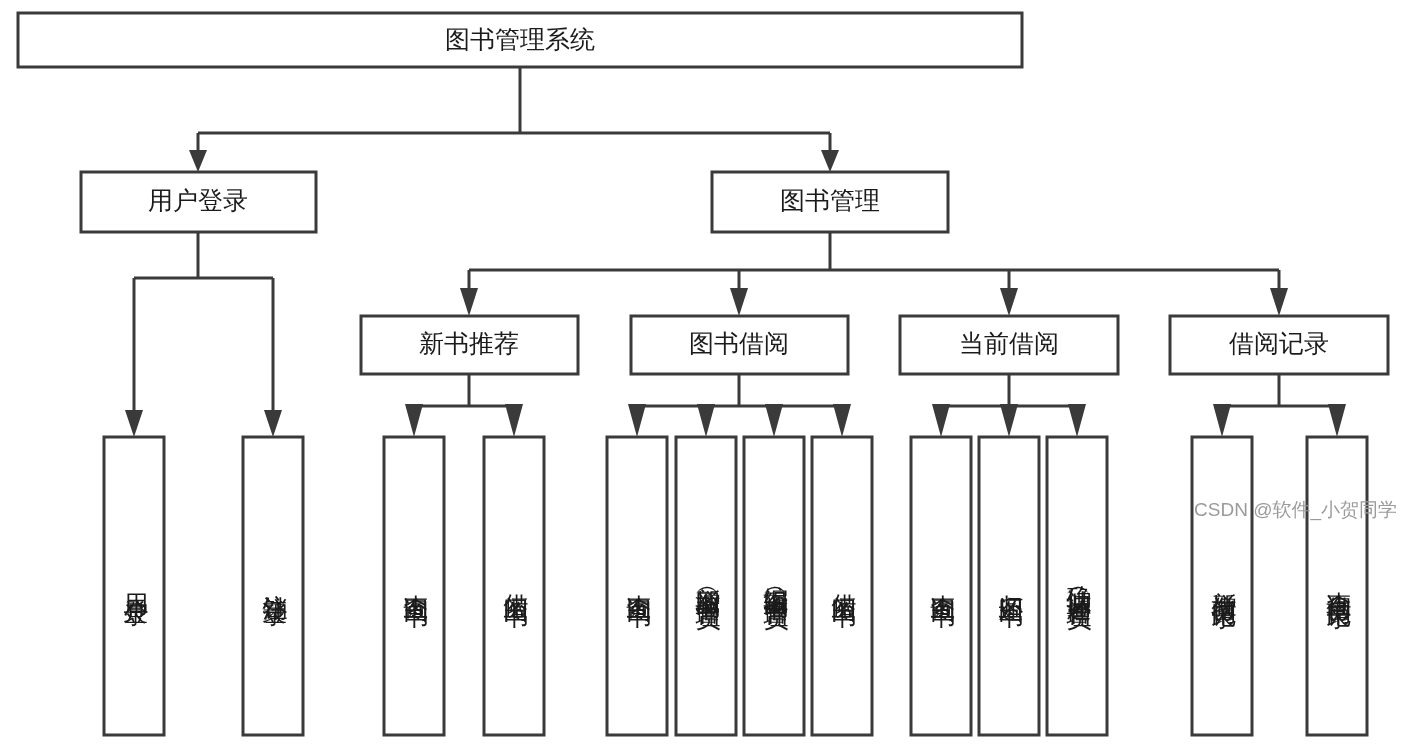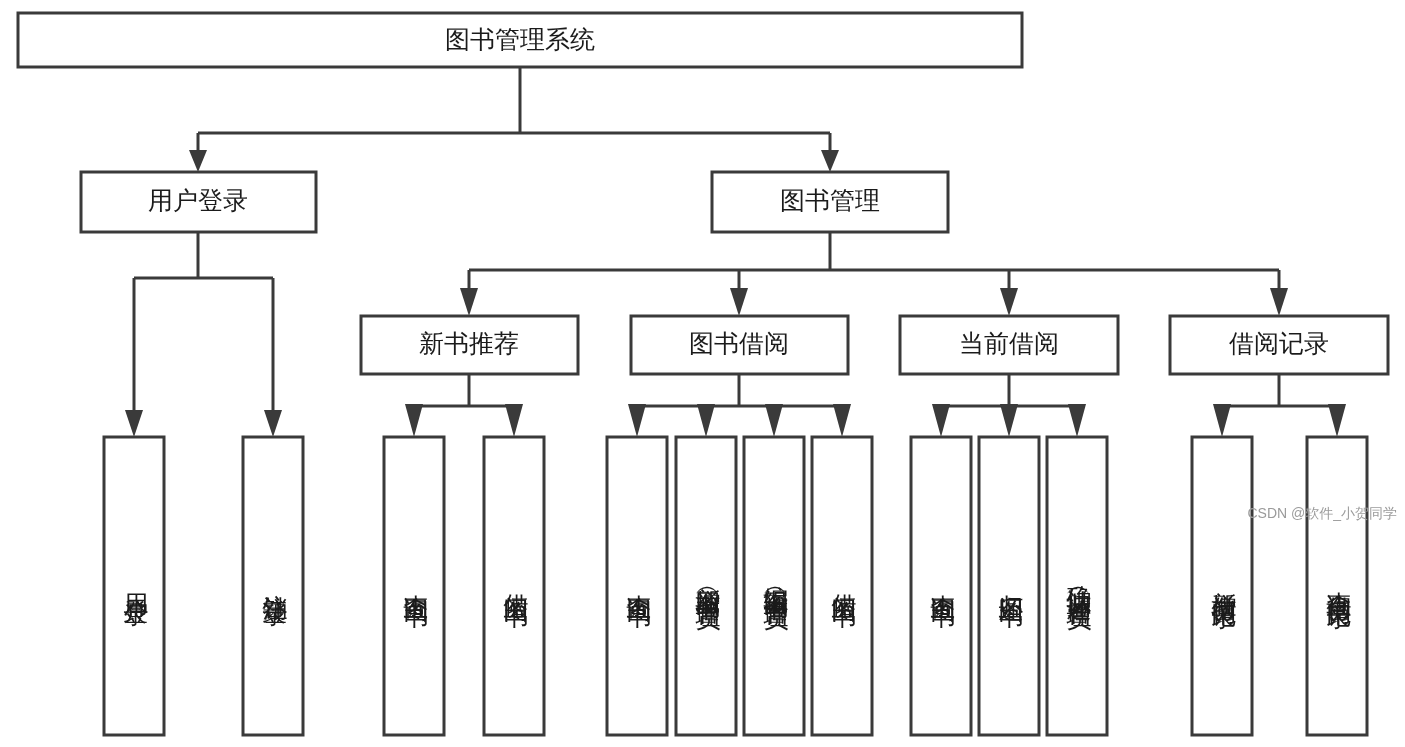--- a/index.html
+++ b/index.html
@@ -56,21 +56,21 @@
     writing-mode: vertical-rl;
     text-orientation: upright;
     letter-spacing: 3px;
     text-anchor: middle;
   }
   .watermark {
     position: absolute;
     right: 8px;
     bottom: 4px;
     font-family: "Liberation Sans", "DejaVu Sans", sans-serif;
-    font-size: 14px;
+    font-size: 19px;
     color: #9b9b9b;
     white-space: nowrap;
     pointer-events: none;
   }
 </style>
 </head>
 <body>
 
 <div id="diagram-root">
   <svg class="flow" viewBox="0 0 1405 747" xmlns="http://www.w3.org/2000/svg">

